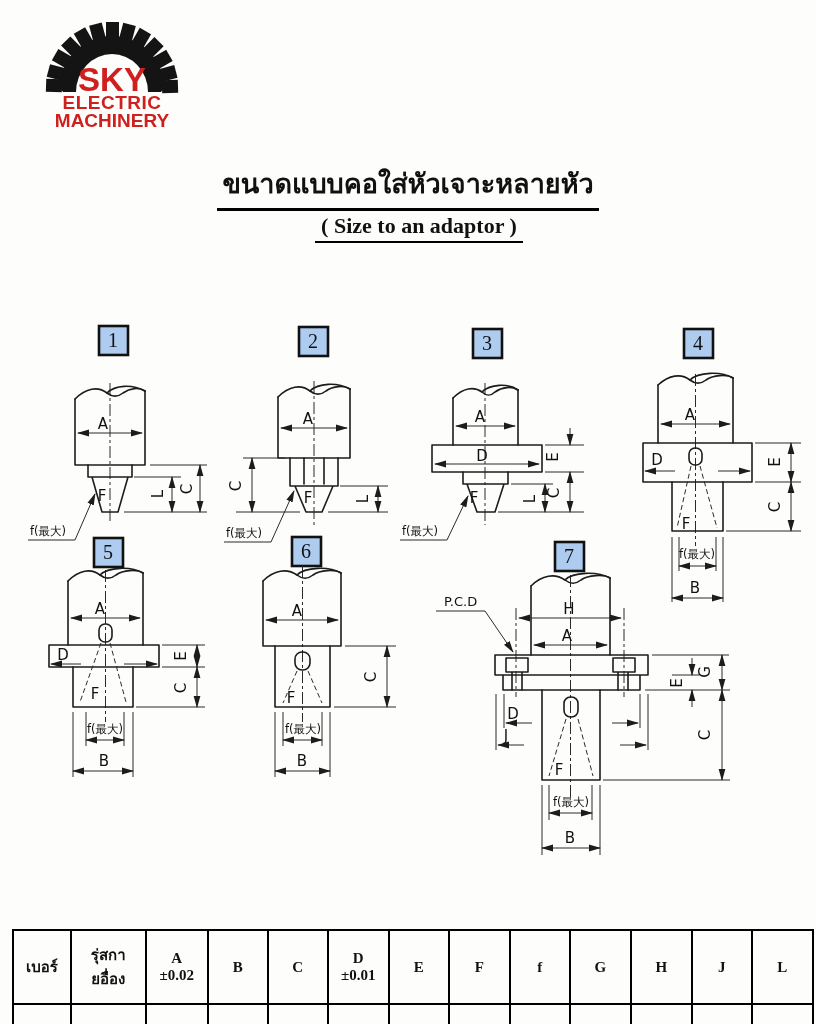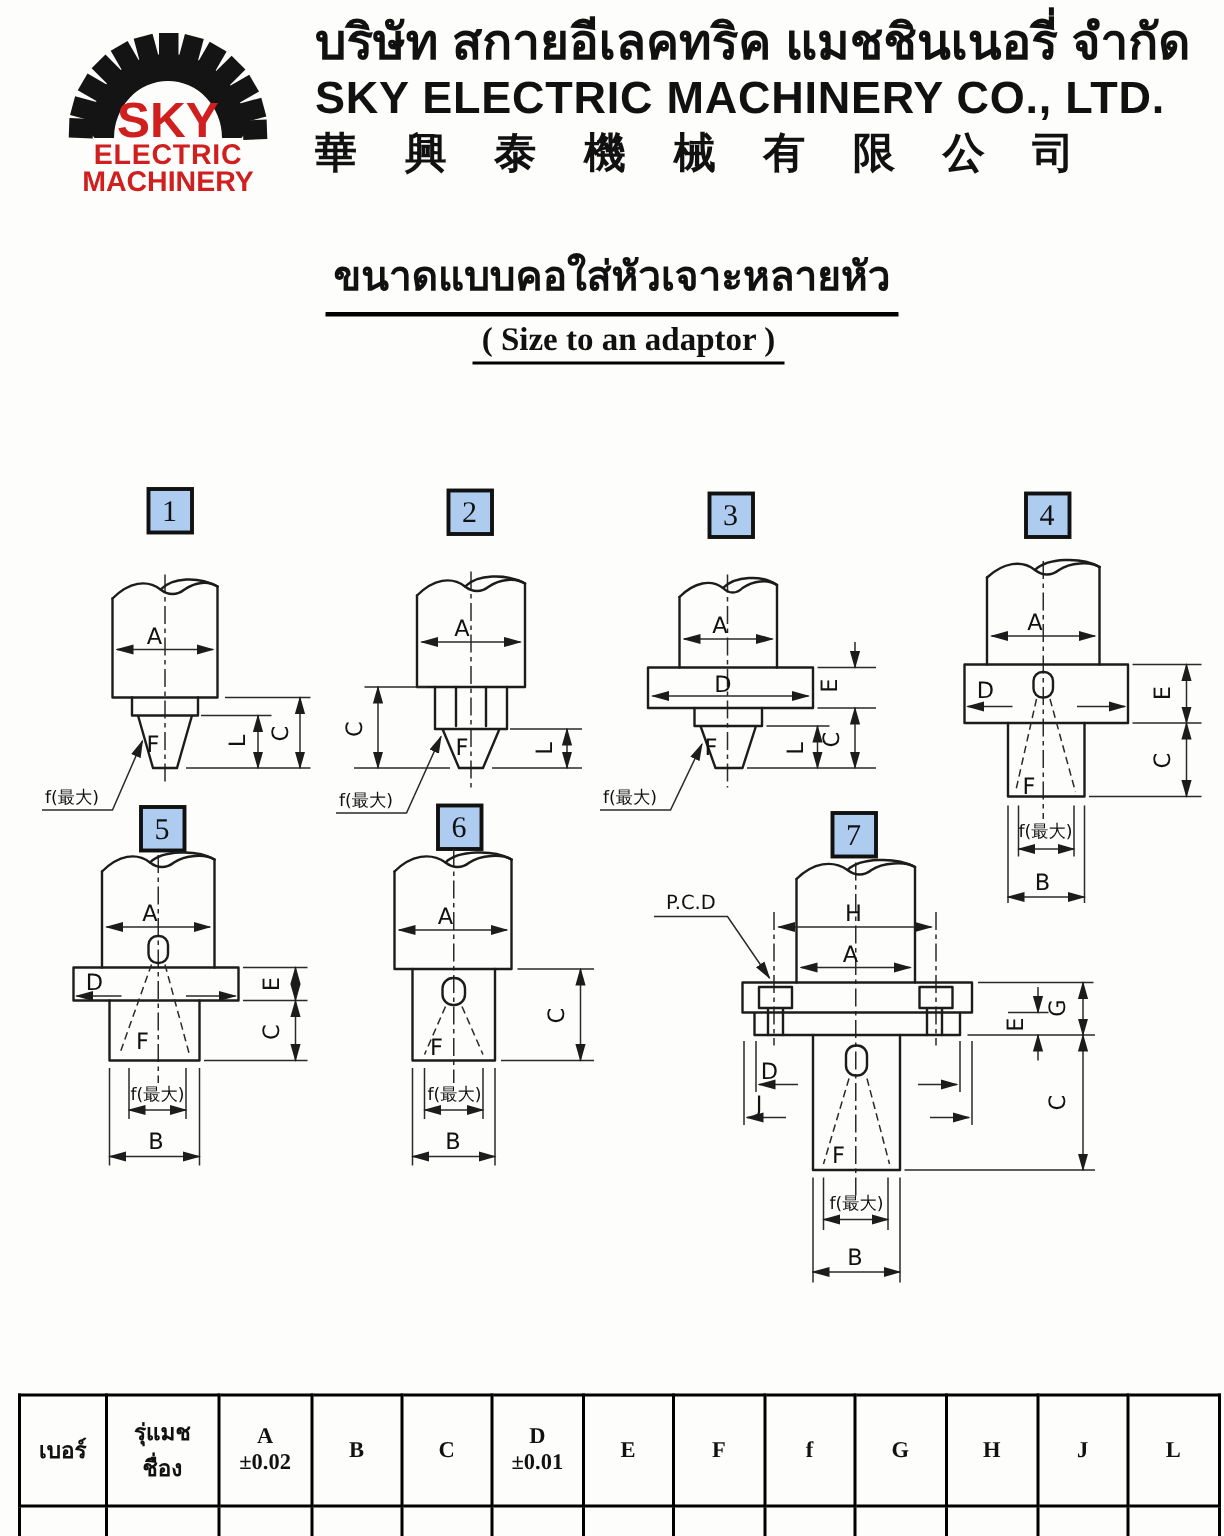--- a/index.html
+++ b/index.html
@@ -58,25 +58,20 @@
           <rect x="92" y="16" width="13" height="16" transform="rotate(-45 98 82)"></rect>
           <rect x="92" y="16" width="13" height="16" transform="rotate(-60 98 82)"></rect>
           <rect x="92" y="16" width="13" height="16" transform="rotate(-75 98 82)"></rect>
           <rect x="92" y="16" width="13" height="16" transform="rotate(-88 98 82)"></rect>
         </g>
       </g>
       <text x="98" y="85" text-anchor="middle" font-size="33">SKY</text>
       <text x="98" y="103" text-anchor="middle" font-size="19" letter-spacing="0.5">ELECTRIC</text>
       <text x="98" y="121" text-anchor="middle" font-size="19">MACHINERY</text>
     </svg>
-    <div class="company">
-      <div class="co-th">บริษัท สกายอีเลคทริค แมชชินเนอรี่ จำกัด</div>
-      <div class="co-en">SKY ELECTRIC MACHINERY CO., LTD.</div>
-      <div class="co-cn">華 興 泰 機 械 有 限 公 司</div>
-    </div>
   </div>
 
   <div class="title-th"><span>ขนาดแบบคอใส่หัวเจาะหลายหัว</span></div>
   <div class="title-en"><span>( Size to an adaptor )</span></div>
 
   <svg class="diagrams" viewBox="0 300 816 620">
     <defs>
       <marker id="ar" viewBox="0 0 12 8" markerWidth="12" markerHeight="8" refX="11" refY="4" orient="auto-start-reverse" markerUnits="userSpaceOnUse">
         <path d="M0,0.6 L12,4 L0,7.4 Z" fill="#1c1c1c"></path>
       </marker>
@@ -286,21 +281,21 @@
         <col style="width:61px">
       <col style="width:60px">
         <col style="width:61px">
         <col style="width:61px">
         <col style="width:60px">
       <col style="width:61px">
     </colgroup>
     <thead>
       <tr>
         <th>เบอร์</th>
-        <th>รุ่แมชชื่อง</th>
+        <th>รุ่สกายอื่อง</th>
         <th>A ±0.02</th>
         <th>B</th>
         <th>C</th>
         <th>D ±0.01</th>
         <th>E</th>
         <th>F</th>
         <th>f</th>
         <th>G</th>
         <th>H</th>
         <th>J</th>

